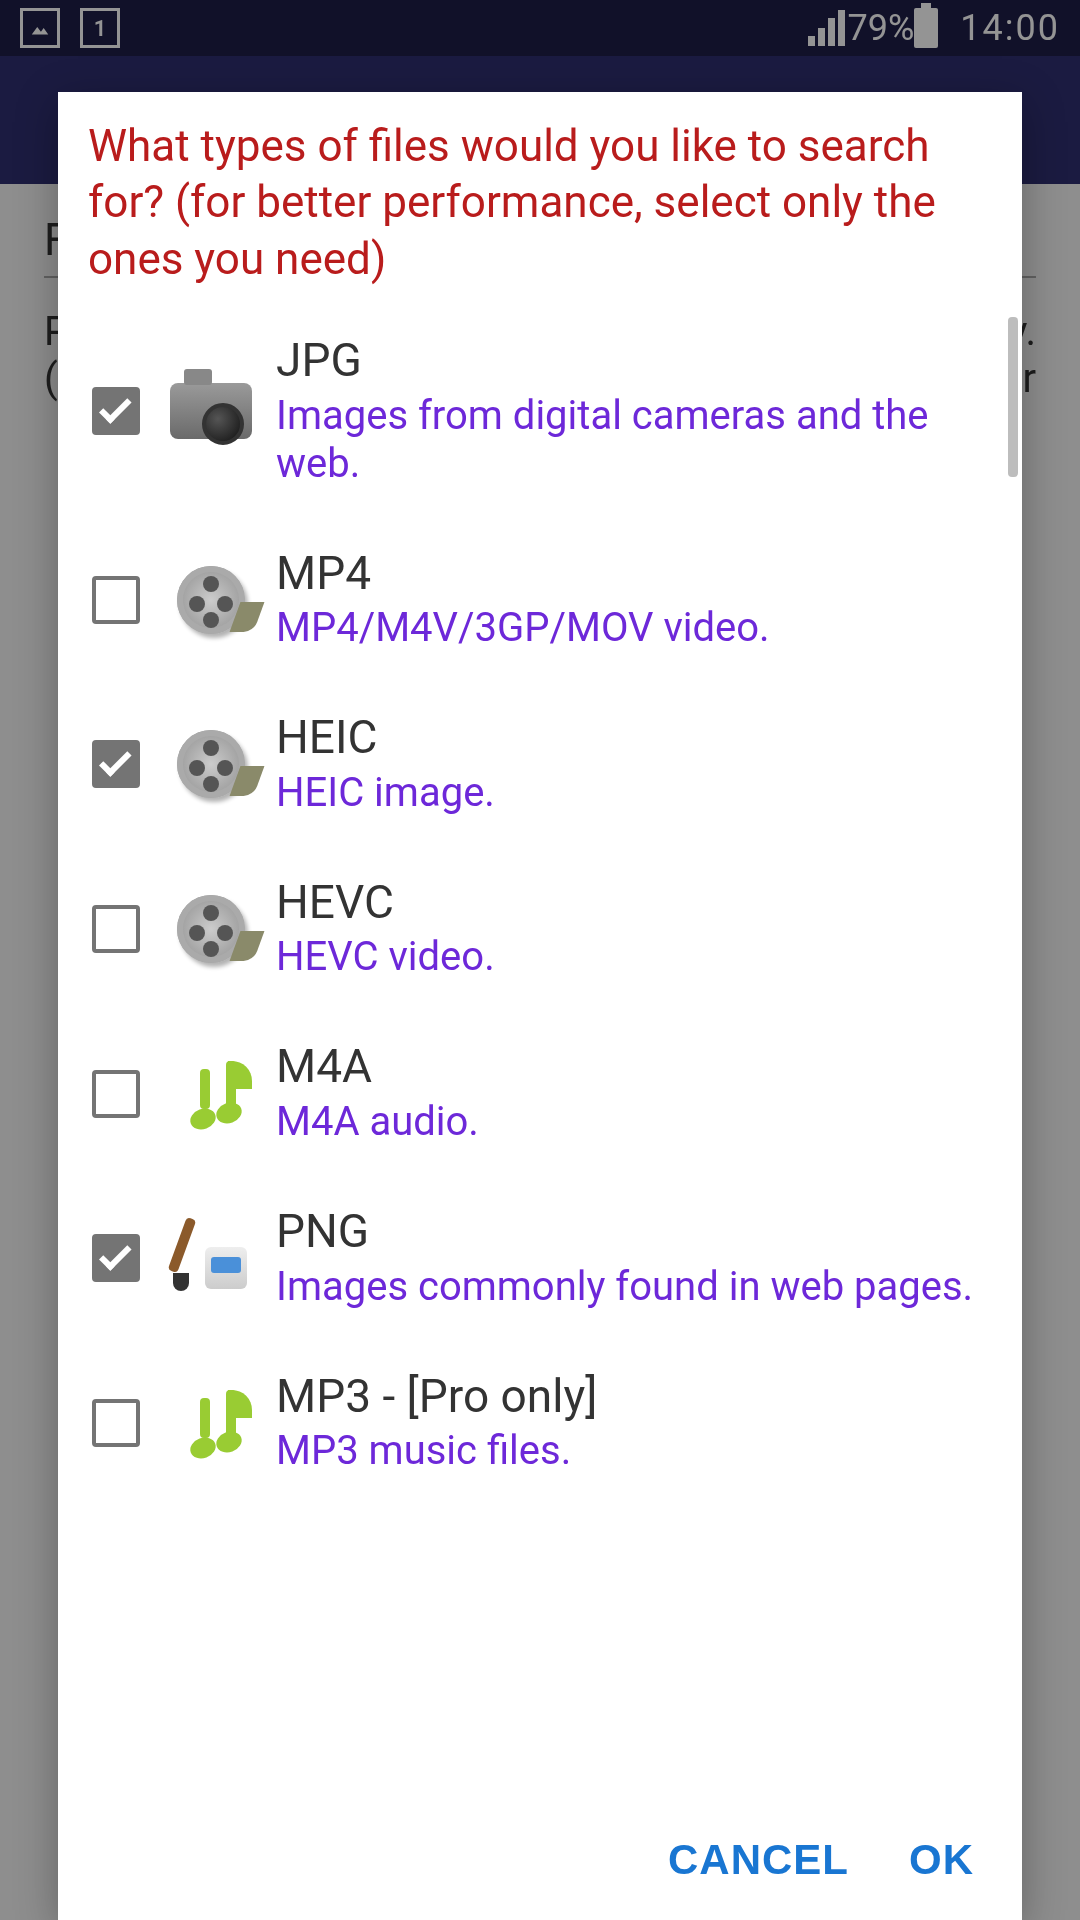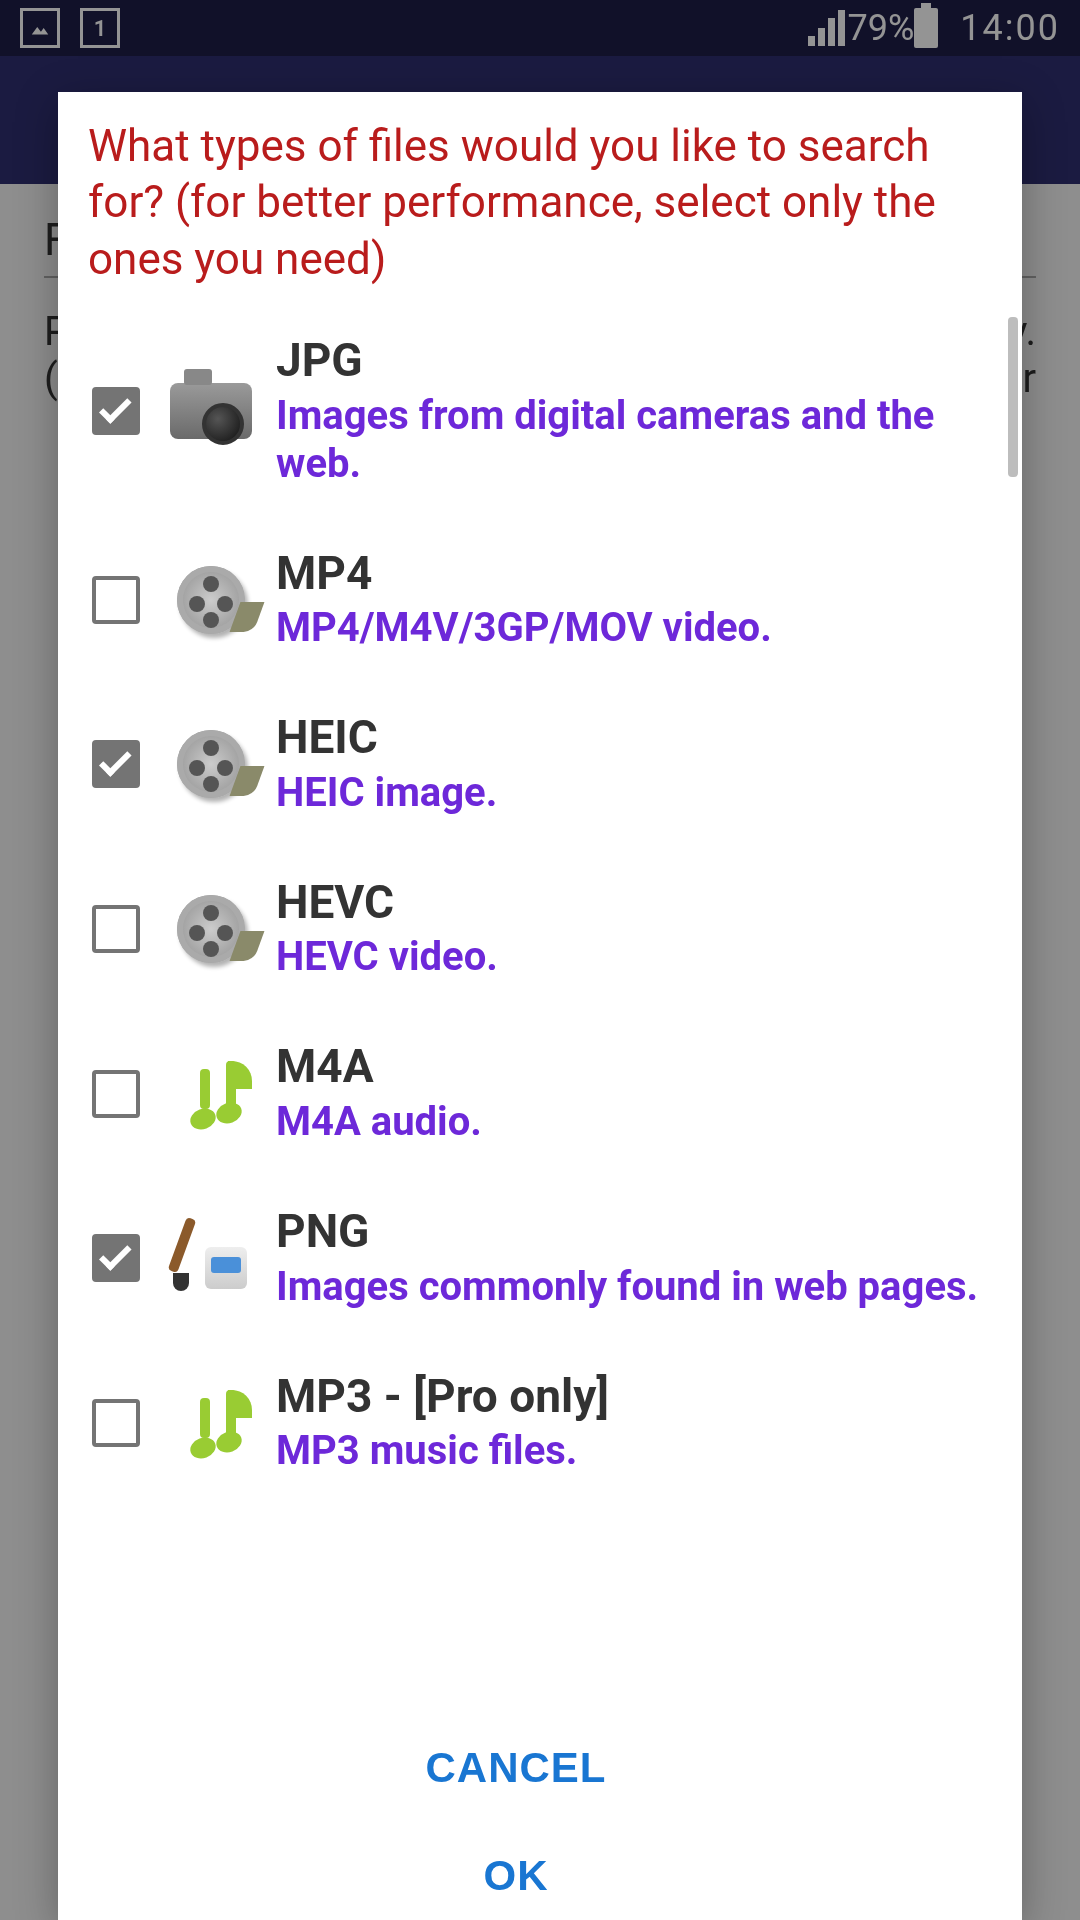--- a/index.html
+++ b/index.html
@@ -109,32 +109,31 @@
       width: 30px; height: 16px;
       border-left: 6px solid #fff;
       border-bottom: 6px solid #fff;
       transform: rotate(-45deg) translate(2px,-3px);
     }
     .icon-cell {
       flex-shrink: 0;
       width: 86px; height: 86px;
       display: flex; align-items: center; justify-content: center;
     }
-    .text-cell { flex: 1; font-weight: bold; }
+    .text-cell { flex: 1; }
     .opt-title {
       font-size: 46px; color: #333; line-height: 1.1;
       margin-bottom: 6px;
     }
     .opt-desc {
       font-size: 40px; color: #6d28d9; line-height: 1.2;
     }
     .dialog-actions {
       display: flex; justify-content: flex-end; gap: 60px;
-      padding: 26px 48px 20px 0;
-      flex-direction: column;
+      padding: 26px 48px 36px 0;
     }
     .dialog-button {
       font-size: 42px; font-weight: 600;
       color: #1976d2;
       background: none; border: none;
       letter-spacing: 1px;
     }
     
     .icon-camera {
       width: 82px; height: 56px;

